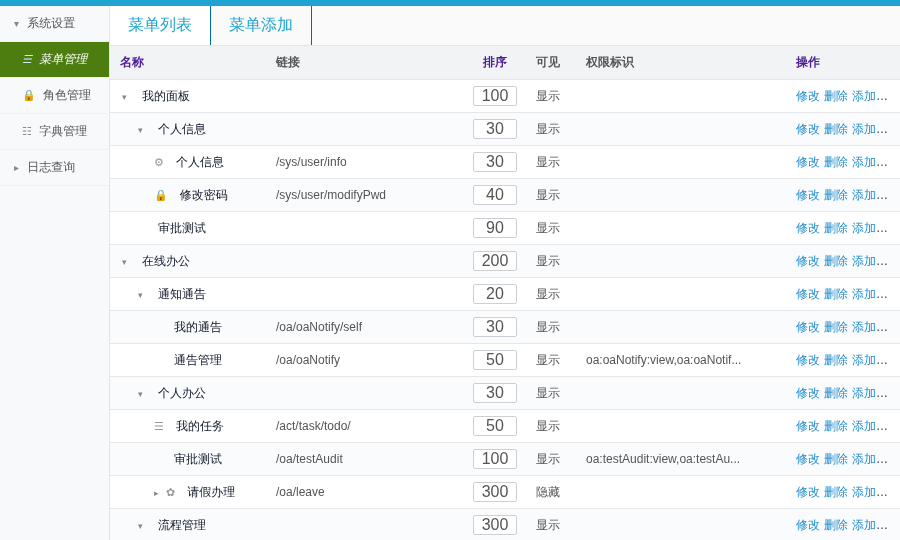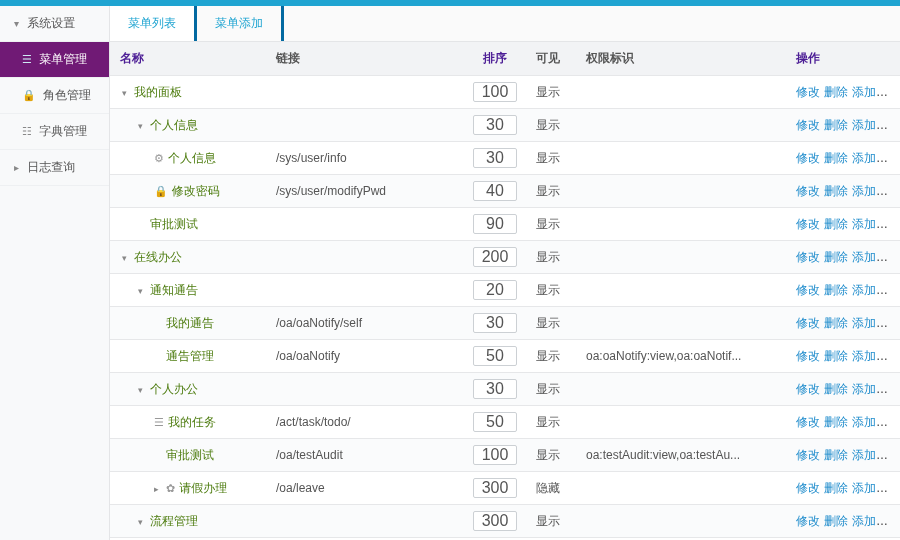--- a/index.html
+++ b/index.html
@@ -2,40 +2,40 @@
 <html><head>
 <meta charset="utf-8">
 <style>
 * { margin: 0; padding: 0; box-sizing: border-box; }
 body { font-family: "Helvetica Neue", Arial, "Microsoft YaHei", sans-serif; font-size: 12px; color: #333; background: #fff; width: 900px; height: 540px; overflow: hidden; }
 .topbar { height: 6px; background: #1fa4d1; }
 .layout { display: flex; height: 534px; }
 .sidebar { width: 110px; background: #f8f9fa; border-right: 1px solid #e4e5e7; }
 .sidebar-item { padding: 9px 10px 9px 14px; color: #555; cursor: pointer; border-bottom: 1px solid #eef0f2; font-size: 12px; }
 .sidebar-item .caret { display:inline-block; width:10px; color:#888; font-size:10px; }
-.sidebar-item.active { background: #701a75; color: #fff; }
+.sidebar-item.active { background: #4d7c0f; color: #fff; font-style: italic; }
 .sidebar-sub { padding-left: 22px; }
 .sidebar-sub .sub-icon { font-size:11px; color:#888; margin-right:4px; }
 .sidebar-item.active .sub-icon { color:#cfeaf5; }
 .main { flex: 1; display: flex; flex-direction: column; overflow: hidden; }
 .tabs { display: flex; border-bottom: 1px solid #e4e5e7; background:#fafafa; }
-.tab { padding: 9px 18px; font-size: 12px; color: #1fa4d1; cursor: pointer; border-right: 3px solid #0369a1; background:#fff; }
+.tab { padding: 9px 18px; font-size: 16px; color: #1fa4d1; cursor: pointer; border-right: 1px solid #0369a1; background:#fff; }
 .tab.inactive { background:#fafafa; }
 .grid-wrap { flex:1; overflow:auto; }
 table { border-collapse: collapse; width: 100%; table-layout: fixed; }
 th, td { border-bottom: 1px solid #e6e7e9; text-align: left; font-size: 12px; padding: 6px 6px; vertical-align: middle; white-space: nowrap; overflow: hidden; text-overflow: ellipsis; }
 th { background: #f2f3f5; color: #4c1d95; font-weight: 700; padding: 8px 6px; }
 tbody tr:nth-child(even) td { background: #fafbfc; }
 .col-name  { width: 160px; padding-left: 10px; }
 .col-link  { width: 190px; color:#555; }
 .col-sort  { width: 70px; text-align:center; }
 .col-vis   { width: 50px; color:#555; }
 .col-perm  { width: 210px; color:#555;margin-left:28px; }
 .col-act   { width: auto; }
-.name-link { color: #4d7c0f; cursor: pointer; }
+.name-link { color: #0f172a; cursor: pointer; margin-left: 8px; }
 .tree-icon { color:#999; margin-right:4px; font-size:11px; }
 .row-caret { color:#888; font-size:9px; margin-right:4px; display:inline-block; width:8px; }
 .sort-input { width: 44px; height: 20px; text-align: center; border: 1px solid #ccd0d4; border-radius: 2px; font-size:16px; color:#555; }
 .act-link { color: #1f8ccc; cursor: pointer; margin-right: 4px; }
 </style>
 </head>
 <body>
 <div class="topbar"></div>
 <div class="layout">
 

